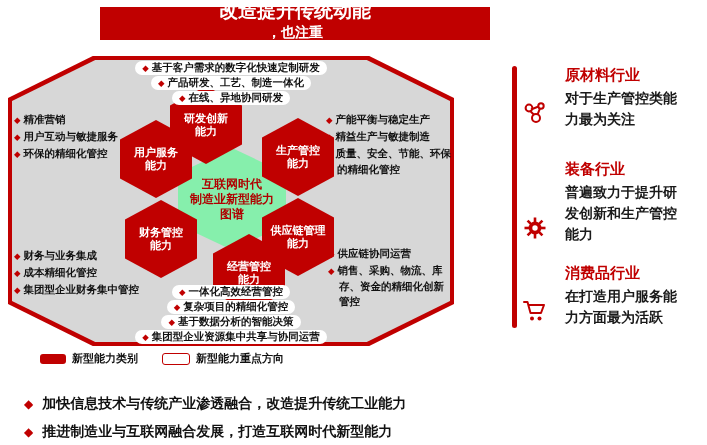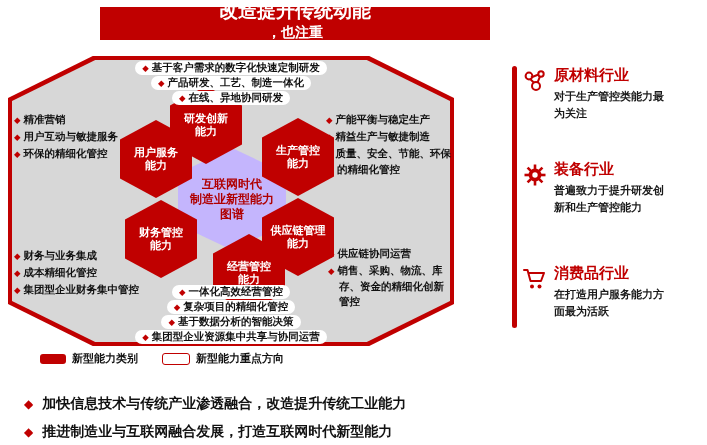--- a/index.html
+++ b/index.html
@@ -14,21 +14,21 @@
   
   .diagram { position:absolute; left:8px; top:56px; width:446px; height:290px; }
   .oct { clip-path: polygon(19% 0%, 81% 0%, 100% 14.5%, 100% 85.5%, 81% 100%, 19% 100%, 0% 85.5%, 0% 14.5%); }
   .bg-border { position:absolute; inset:0; background:#c00000; z-index:0; }
   .bg-fill { position:absolute; left:4px; top:4px; width:438px; height:282px; background:#d7d7d7; z-index:1; }
 
   .hex { position:absolute; clip-path:polygon(50% 0,100% 25%,100% 75%,50% 100%,0 75%,0 25%);
          display:flex; flex-direction:column; align-items:center; justify-content:center; text-align:center; }
   .node { width:72px; height:78px; background:#c00000; color:#fff; font-size:11px; font-weight:bold;
           line-height:13px; z-index:3;align-items:center; }
-  .centerhex { width:108px; height:102px; background:#c4b5fd; color:#b00000; font-size:12px; font-weight:bold;
+  .centerhex { width:108px; height:102px; background:#86efac; color:#b00000; font-size:12px; font-weight:bold;
                line-height:15px; z-index:2; }
 
   .grp-top,.grp-bottom { position:absolute; left:0; width:100%; display:flex; flex-direction:column;
                          align-items:center; gap:1px; z-index:4; }
   .grp-top { top:5px; } .grp-bottom { top:229px; }
   .pill { display:flex; align-items:center; background:#fff; border-radius:8px; padding:0 7px; height:14px;
           font-size:10.5px; font-weight:bold; color:#111; white-space:nowrap; }
   .sidegrp { position:absolute; z-index:4;margin-top:14px; }
   .g-lt { left:6px;   top:42px;  width:140px; }
   .g-lb { left:6px;   top:178px; width:140px; }
@@ -42,25 +42,25 @@
   .legend { position:absolute; left:40px; top:351px; display:flex; gap:24px; align-items:flex-end;
             font-size:11px; font-weight:bold; color:#111; }
   .lg { display:flex; align-items:center; gap:6px; }
   .sw { width:26px; height:10px; border-radius:3px; display:inline-block; }
   .sw.solid { background:#c00000; }
   .sw.outline { background:#fff; border:1.6px solid #c00000; }
 
   
   .sidebar { position:absolute; left:512px; top:58px; width:194px; height:282px; }
   .vbar { position:absolute; left:0; top:8px; width:5px; height:262px; background:#c00000; border-radius:3px; }
-  .ind { position:absolute; left:10px; display:flex; gap:2px; }
+  .ind { position:absolute; left:10px; display:flex; gap:13px;align-items:flex-end; }
   .ind1 { top:8px; } .ind2 { top:102px; } .ind3 { top:206px; }
   .ind-icon { width:30px; padding-top:2px; flex:0 0 auto; }
   .ind-title { font-size:15px; font-weight:bold; color:#c00000; margin-bottom:3px; }
-  .ind-desc { font-size:11px; font-weight:bold; color:#1a1a1a; line-height:1.5; width:112px; }
+  .ind-desc { font-size:14px; font-weight:bold; color:#1a1a1a; line-height:1.5; width:112px; }
 
   
   .takeaways { position:absolute; left:24px; top:395px; }
   .tk { display:flex; align-items:baseline; margin-bottom:10px; font-size:14px; font-weight:bold; color:#111; }
   .dm-lg { color:#c00000; font-size:12px; margin-right:9px; }
 </style>
 </head>
 <body>
 
 <div class="page">

